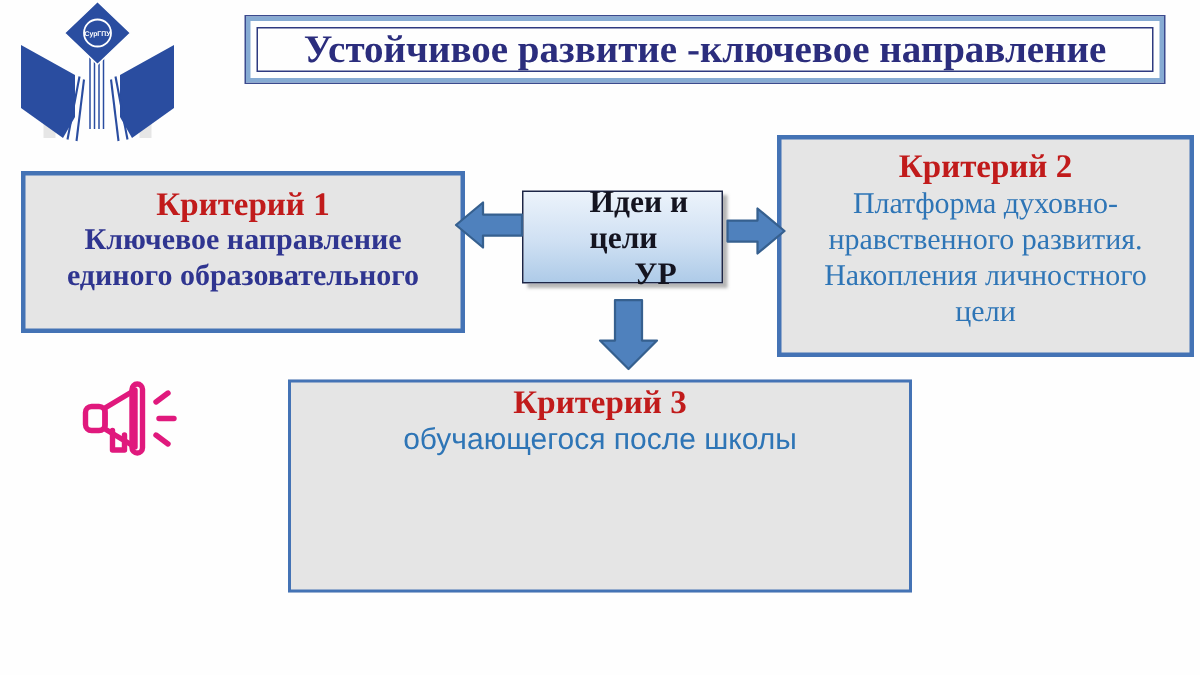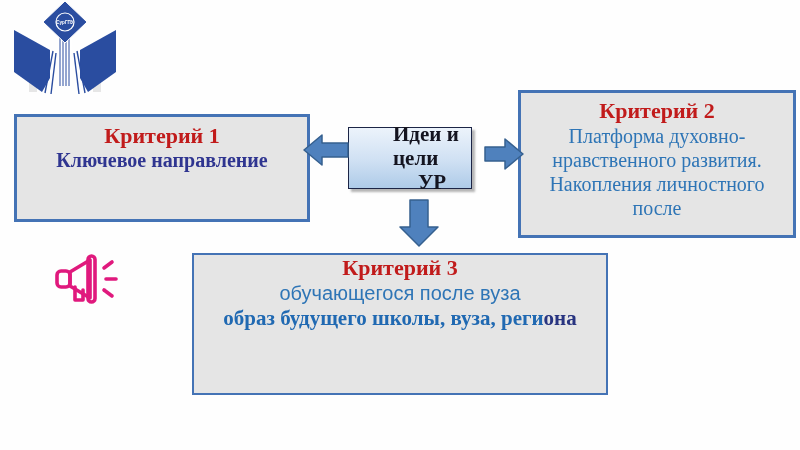--- a/index.html
+++ b/index.html
@@ -49,21 +49,21 @@
   #box3 .c3-serif-initial{
     font-size:21px;color:#2e75b6;font-family:"Liberation Serif", serif;
   }
   #box3 .c3-serif{
     font-size:21px;font-weight:bold;color:#2069b2;line-height:1.25;
     font-family:"Liberation Serif", serif;
   }
   #box3 .c3-serif .tail{color:#283480;}
   
   .center-box{
-    position:absolute;left:348px;top:127px;width:124px;height:62px;
+    position:absolute;left:348px;top:127px;width:134px;height:62px;
     border:1px solid #1c2546;box-sizing:border-box;
     background:linear-gradient(180deg,#ecf3fb 0%,#cfe0f3 55%,#aecbe8 100%);
     box-shadow:3px 3px 2px rgba(110,110,110,.5);
     display:flex;flex-direction:column;align-items:center;justify-content:center;padding-left:44px;
   }
   .center-box .line{
     font-size:21px;font-weight:bold;color:#141420;line-height:1.15;
     font-family:"Liberation Serif", serif;
   }
   
@@ -91,53 +91,60 @@
     <line x1="48" y1="32" x2="48" y2="86" stroke="#2a4da0" stroke-width="1"></line>
     <line x1="51" y1="32" x2="51" y2="86" stroke="#2a4da0" stroke-width="1"></line>
     <line x1="54" y1="32" x2="54" y2="86" stroke="#2a4da0" stroke-width="1"></line>
     <line x1="57" y1="32" x2="57" y2="86" stroke="#2a4da0" stroke-width="1"></line>
 
     <polygon points="53,1 75,22 53,43 31,22" fill="#2a4da0" stroke="#ffffff" stroke-width="1"></polygon>
     <circle cx="53" cy="22" r="9" fill="none" stroke="#ffffff" stroke-width="1.2"></circle>
     <text x="53" y="24" text-anchor="middle" font-size="4.6" fill="#ffffff" font-family="Liberation Sans, sans-serif" font-weight="bold">СурГПУ</text>
   </svg>
 
+  <div class="title-frame">
+    <div class="title-frame-mid">
+      <div class="title-frame-inner">
+        <span class="title-text">Устойчивое развитие -ключевое направление</span>
+      </div>
+    </div>
+  </div>
 
   <div class="crit-box" id="box1">
     <div class="crit-heading">Критерий 1</div>
     <div class="crit-body">Ключевое направление</div>
+    <div class="crit-body">единого образовательного</div>
   </div>
 
   <div class="crit-box" id="box2">
     <div class="crit-heading">Критерий 2</div>
     <div class="crit-body">Платформа духовно-</div>
     <div class="crit-body">нравственного развития.</div>
     <div class="crit-body">Накопления личностного</div>
-    <div class="crit-body">после</div>
+    <div class="crit-body">цели</div>
   </div>
 
   <div class="center-box">
     <div class="line">Идеи и цели</div>
     <div class="line">УР</div>
   </div>
 
   <svg class="abs" style="left:303px;top:134px;width:46px;height:33px" viewBox="0 0 46 33">
     <polygon points="1,16 19,1 19,9 45,9 45,23 19,23 19,31" fill="#4f81bd" stroke="#36608f" stroke-width="1.5" stroke-linejoin="round"></polygon>
   </svg>
   <svg class="abs" style="left:484px;top:138px;width:40px;height:32px" viewBox="0 0 40 32">
     <polygon points="39,16 21,1 21,9 1,9 1,23 21,23 21,31" fill="#4f81bd" stroke="#36608f" stroke-width="1.5" stroke-linejoin="round"></polygon>
   </svg>
   <svg class="abs" style="left:399px;top:199px;width:40px;height:48px" viewBox="0 0 40 48">
     <polygon points="20,47 1,28 11,28 11,1 29,1 29,28 39,28" fill="#4f81bd" stroke="#36608f" stroke-width="1.5" stroke-linejoin="round"></polygon>
   </svg>
 
   <div class="crit-box" id="box3">
     <div class="crit-heading">Критерий 3</div>
-    <div class="c3-sans">обучающегося после вуза</div>
-    <div class="c3-serif"><span>образ будущего школы,  вуза, реги</span><span class="tail">она</span></div>
+    <div class="c3-sans">обучающегося после школы</div>
   </div>
 
   <svg class="abs" style="left:50px;top:250px;width:74px;height:58px" viewBox="0 0 74 58">
     <g fill="none" stroke="#e0197d" stroke-width="3.6" stroke-linejoin="round" stroke-linecap="round">
       <rect x="7" y="21" width="13" height="16" rx="4"></rect>
       <path d="M20,22 L40,10 L40,48 L20,36 Z"></path>
       <rect x="38" y="6" width="7" height="46" rx="3.5"></rect>
       <path d="M25,37 L25,50 L33,50 L33,40"></path>
       <path d="M54,18 L62,12"></path>
       <path d="M56,29 L66,29"></path>

